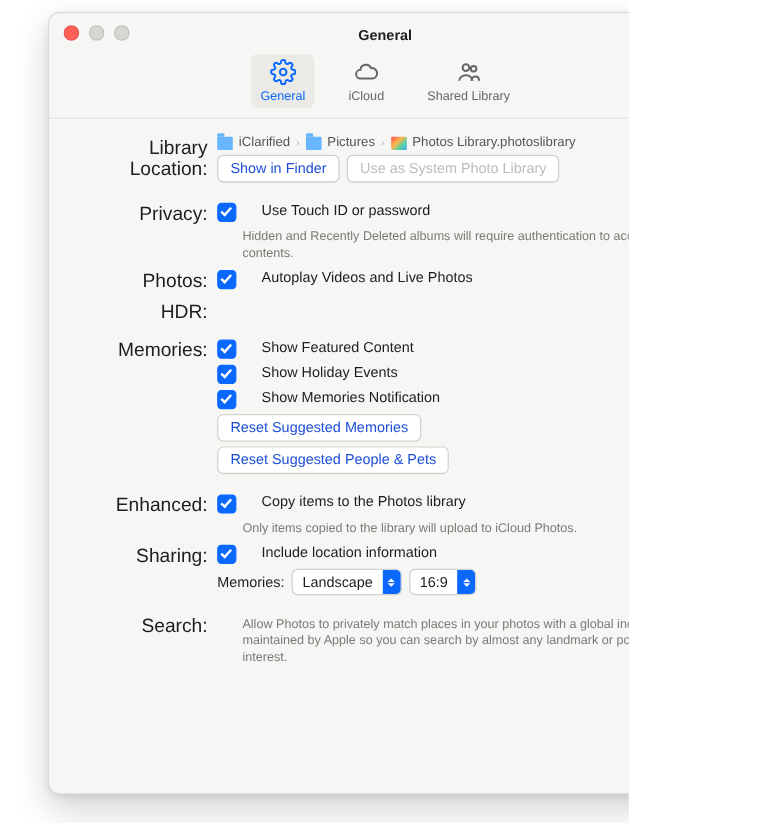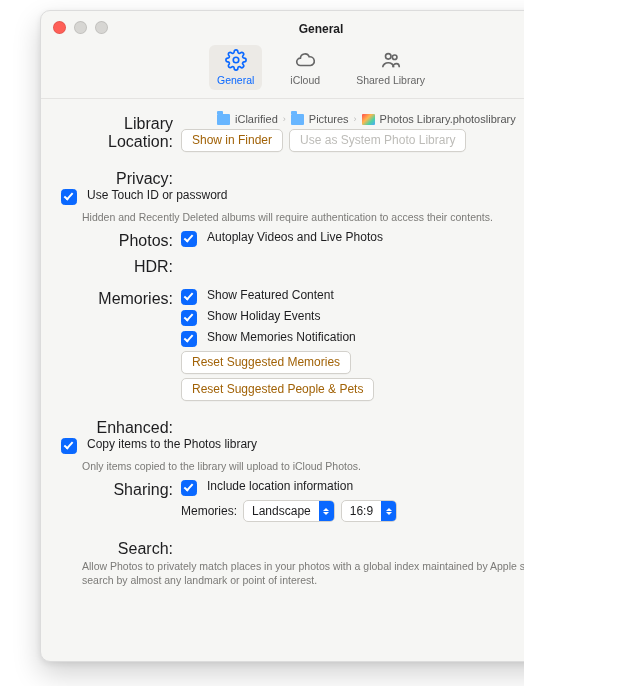--- a/index.html
+++ b/index.html
@@ -11,33 +11,33 @@
   .tl.red{background:#ff5f57;}
   .title{font-weight:600;font-size:12px;}
   .toolbar{display:flex;gap:20px;justify-content:center;align-items:flex-end;padding:4px 0 8px;border-bottom:1px solid #e4e3e1;}
   .tab{display:flex;flex-direction:column;align-items:center;gap:3px;padding:4px 8px;border-radius:6px;color:#666;cursor:pointer;}
   .tab.active{background:#eceae6;}
   .tab.active .tab-label,.tab.active svg{color:#0a68ff;}
   .tab-label{font-size:10.5px;}
   .tab svg{width:22px;height:22px;}
   .content{padding:14px 20px 20px 20px;}
   .row{display:flex;align-items:flex-start;margin-bottom:6px;}
-  .row.tight{margin-bottom:2px;flex-direction:column;}
+  .row.tight{margin-bottom:2px;}
   .label{width:112px;text-align:right;padding-right:8px;padding-top:2px;font-size:16px;color:#1d1d1f;}
   .value{flex:1;display:flex;flex-direction:column;gap:4px;}
   .hline{display:flex;gap:6px;align-items:center;flex-wrap:wrap;}
-  .crumb{display:flex;align-items:center;gap:5px;font-size:11px;color:#555;margin-left:36px;}
+  .crumb{display:flex;align-items:center;gap:5px;font-size:11px;color:#555;}
   .crumb .sep{color:#bbb;font-size:9px;}
   .folder{width:13px;height:11px;display:inline-block;background:#68b6ff;border-radius:1px;position:relative;}
   .folder::before{content:"";position:absolute;top:-3px;left:0;width:6px;height:3px;background:#68b6ff;border-radius:1px 1px 0 0;}
   .folder.lib{background:linear-gradient(135deg,#ff4d4d,#ffb74d 40%,#4dd2a5 70%,#4da6ff);}
   .folder.lib::before{display:none;}
-  .btn{background:#fff;border:1px solid #d3d1cc;border-radius:5px;padding:3px 10px;font-size:12px;color:#a16207;line-height:15px;box-shadow:0 .5px 0 rgba(0,0,0,.05);cursor:pointer;}
+  .btn{background:#fff;border:1px solid #d3d1cc;border-radius:5px;padding:3px 10px;font-size:12px;color:#1d4ed8;line-height:15px;box-shadow:0 .5px 0 rgba(0,0,0,.05);cursor:pointer;}
   .btn.disabled{color:#bdbcb8;cursor:default;}
-  .checkline{display:flex;align-items:flex-start;gap:10px;}
+  .checkline{display:flex;align-items:flex-start;gap:21px;}
   .cbx{width:14px;height:14px;border-radius:3.5px;background:#0a68ff;border:1px solid #0a68ff;position:relative;flex:0 0 14px;margin-top:1px;}
   .cbx::after{content:"";position:absolute;left:4px;top:1px;width:3px;height:7px;border:solid #fff;border-width:0 2px 2px 0;transform:rotate(42deg);}
   .clabel{font-size:12px;}
   .desc{font-size:10.5px;color:#7b7a77;line-height:14px;margin-left:21px;margin-top:1px;margin-bottom:4px;}
   .section-gap{height:10px;}
   .select{display:inline-flex;align-items:center;background:#fff;border:1px solid #d3d1cc;border-radius:5px;font-size:12px;overflow:hidden;height:20px;}
   .select span{padding:0 8px;text-align:right;}
   .stepper{width:15px;height:100%;background:#0a68ff;display:flex;flex-direction:column;align-items:center;justify-content:center;gap:0;}
   .stepper::before,.stepper::after{content:"";width:0;height:0;border-left:3px solid transparent;border-right:3px solid transparent;}
   .stepper::before{border-bottom:3.5px solid #fff;margin-bottom:1px;}

